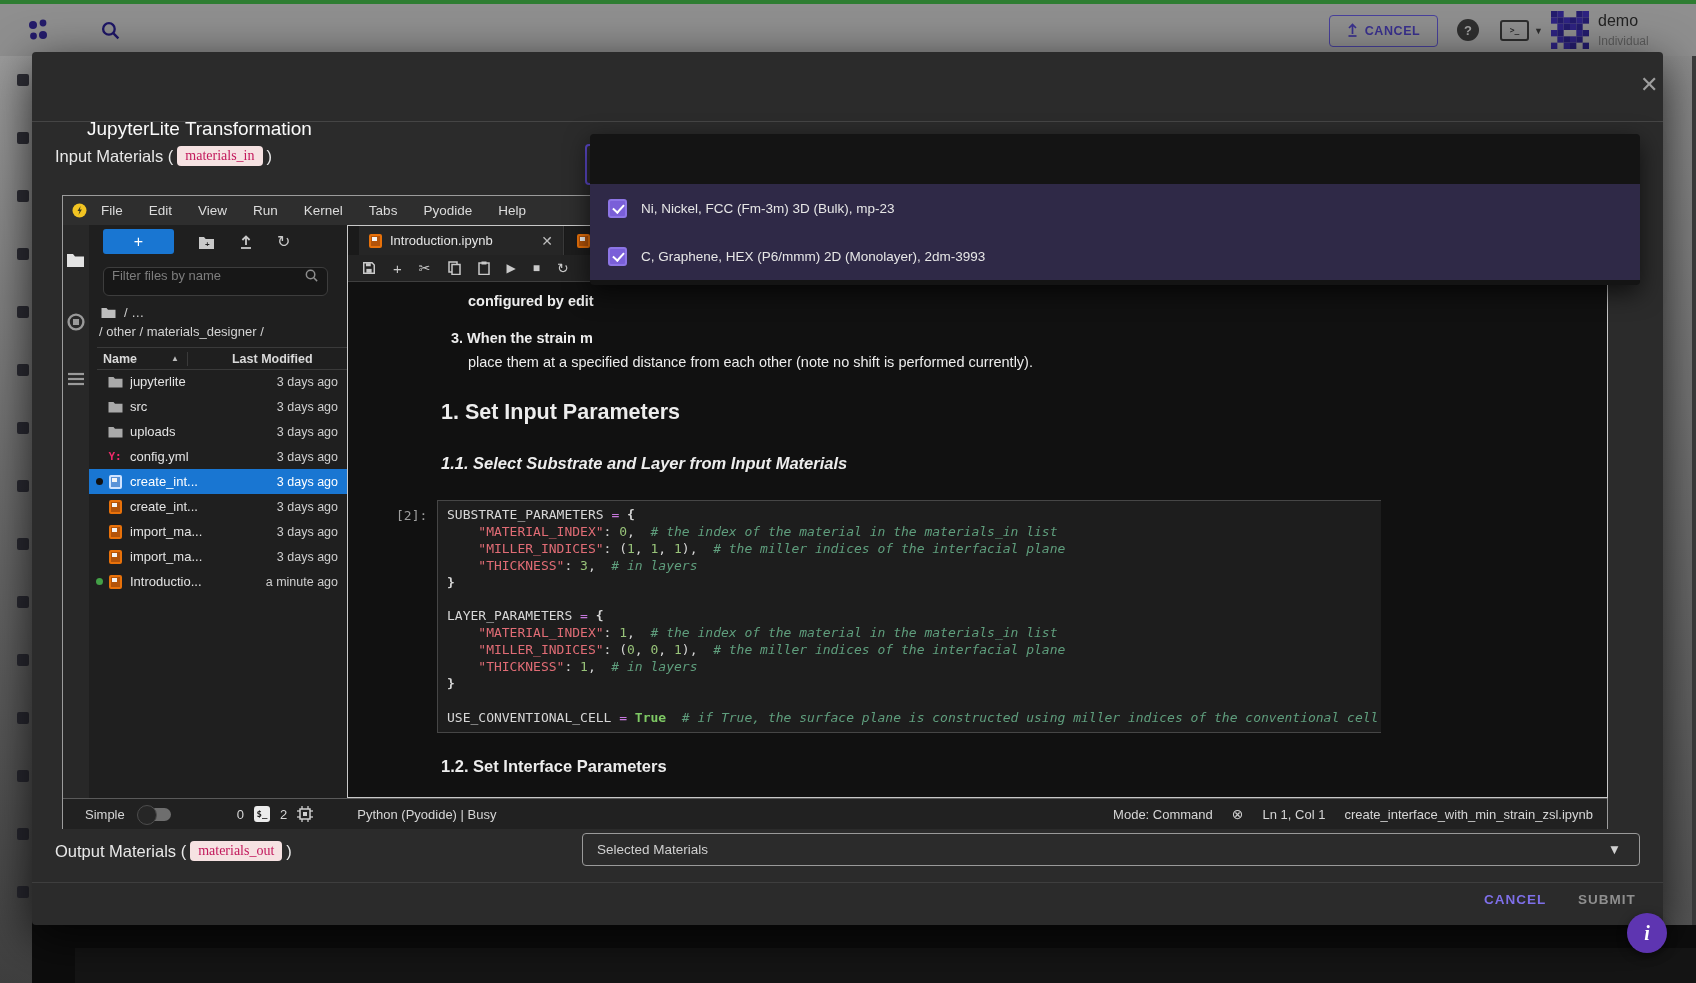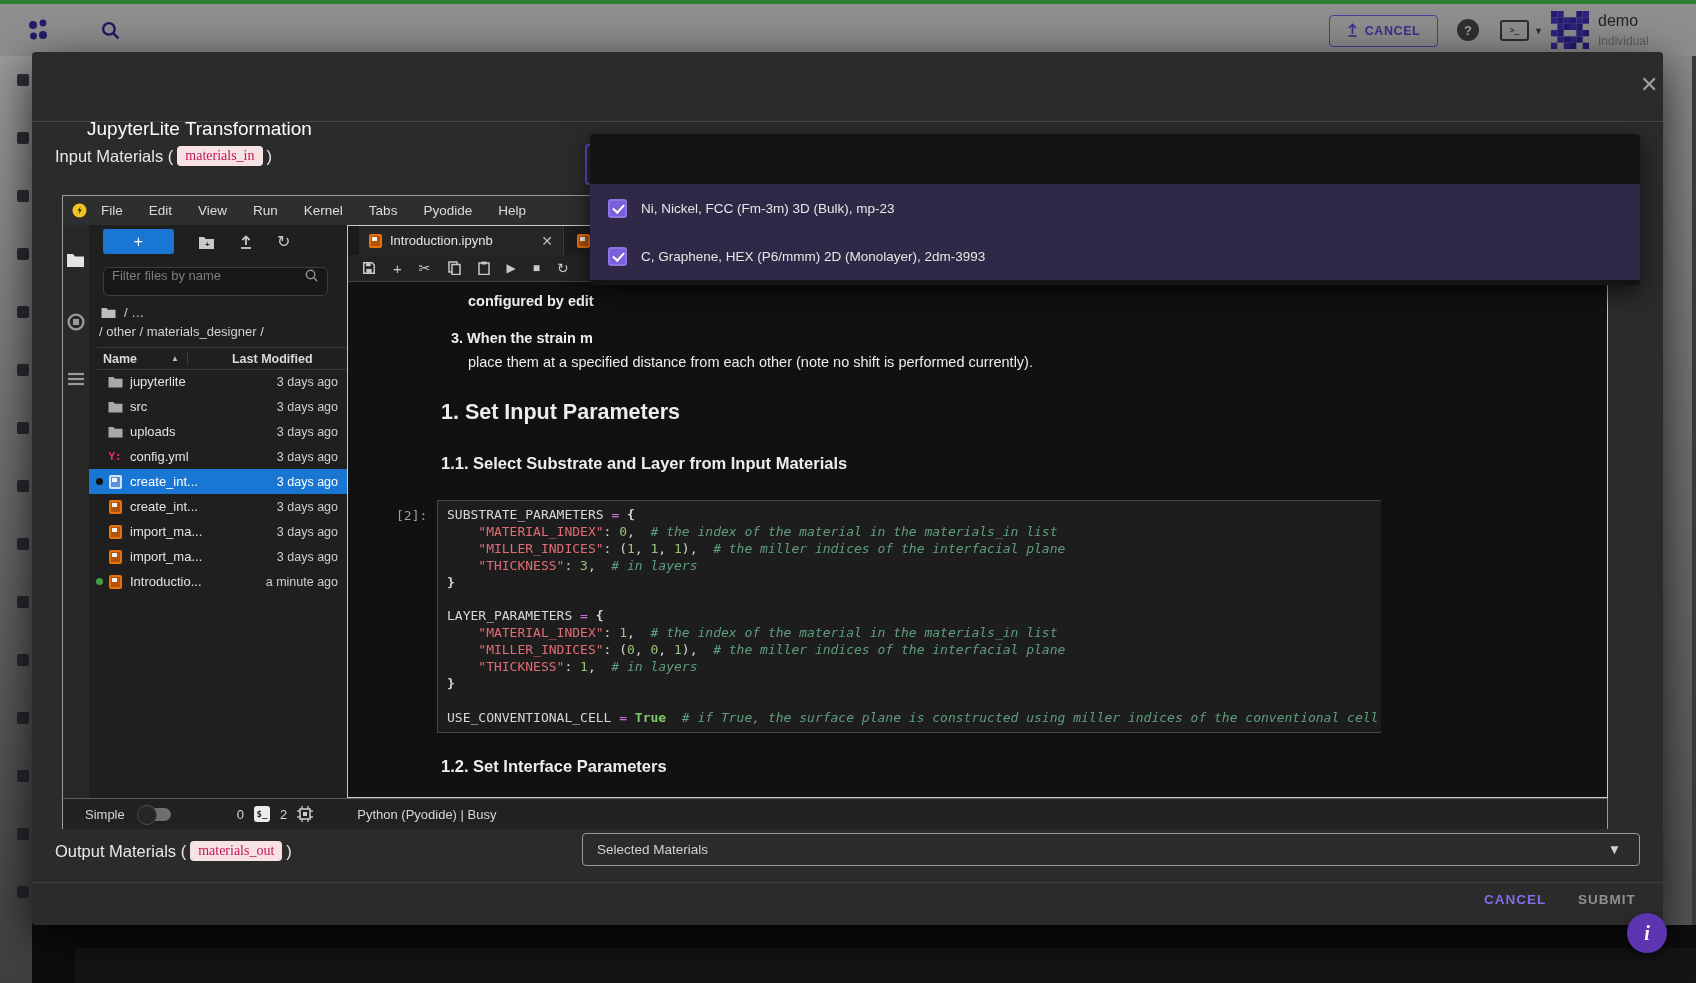--- a/index.html
+++ b/index.html
@@ -114,21 +114,21 @@
      display:flex;align-items:center;padding-left:12px;}
   .nb-toolbar{position:absolute;left:0;top:29px;width:100%;height:27px;background:#232323;border-bottom:1px solid #3f3f3f;
      display:flex;align-items:center;gap:17px;padding-left:14px;box-sizing:border-box;}
   .tbi{color:#c9c9c9;font-size:13px;display:flex;align-items:center;}
   .nb-content{position:absolute;left:0;top:56px;width:1033px;height:515px;background:#111;overflow:hidden;}
   .md{position:absolute;color:#ededed;}
   .md-frag{left:120px;top:11px;font-size:14.5px;font-weight:600;}
   .md-item3{left:103px;top:48px;font-size:14.5px;font-weight:600;}
   .md-wrap{left:120px;top:72px;font-size:14.5px;font-weight:500;}
   .md-h2{left:93px;top:118px;font-size:21.5px;font-weight:700;}
-  .md-h3a{left:93px;top:172px;font-size:16.5px;font-weight:700;}
+  .md-h3a{left:93px;top:172px;font-size:16.5px;font-weight:700;font-style:italic;}
   .md-h3b{left:93px;top:475px;font-size:16.5px;font-weight:700;}
   .prompt{position:absolute;left:48px;top:226px;font:13px "DejaVu Sans Mono",monospace;color:#9e9e9e;}
   .cell{position:absolute;left:89px;top:218px;width:1147px;height:233px;background:#1d1d1d;border:1px solid #464646;
      box-sizing:border-box;padding:6px 0 0 9px;}
   .cl{font:13px/16.9px "DejaVu Sans Mono",monospace;white-space:pre;}
   .tk-p{color:#d7d7d7;} .tk-v{color:#d7d7d7;} .tk-b{color:#d7d7d7;font-weight:700;}
   .tk-key{color:#e06c75;} .tk-num{color:#98c379;} .tk-op{color:#c678dd;}
   .tk-kw{color:#7ec964;font-weight:700;} .tk-com{color:#5f9e7d;font-style:italic;}
   
   .jl-status{position:absolute;left:0;top:602px;width:100%;height:31px;background:#212121;border-top:1px solid #5a5a5a;
@@ -527,20 +527,26 @@
                   <line x1="0" y1="5" x2="3" y2="5"></line>
                   <line x1="0" y1="11" x2="3" y2="11"></line>
                   <line x1="13" y1="5" x2="16" y2="5"></line>
                   <line x1="13" y1="11" x2="16" y2="11"></line>
                 </g>
               </svg>
           </span>
           <span class="st-gap"></span>
           <span>Python (Pyodide) | Busy</span>
         </div>
+        <div class="st-right">
+          <span>Mode: Command</span>
+          <span class="shield">⊗</span>
+          <span>Ln 1, Col 1</span>
+          <span>create_interface_with_min_strain_zsl.ipynb</span>
+        </div>
       </div>
     </div>
 
     <div class="io-row output">
       <span>Output Materials (</span>
       <span class="code-chip">materials_out</span>
       <span>)</span>
     </div>
     <div class="out-select">
       <span>Selected Materials</span>

